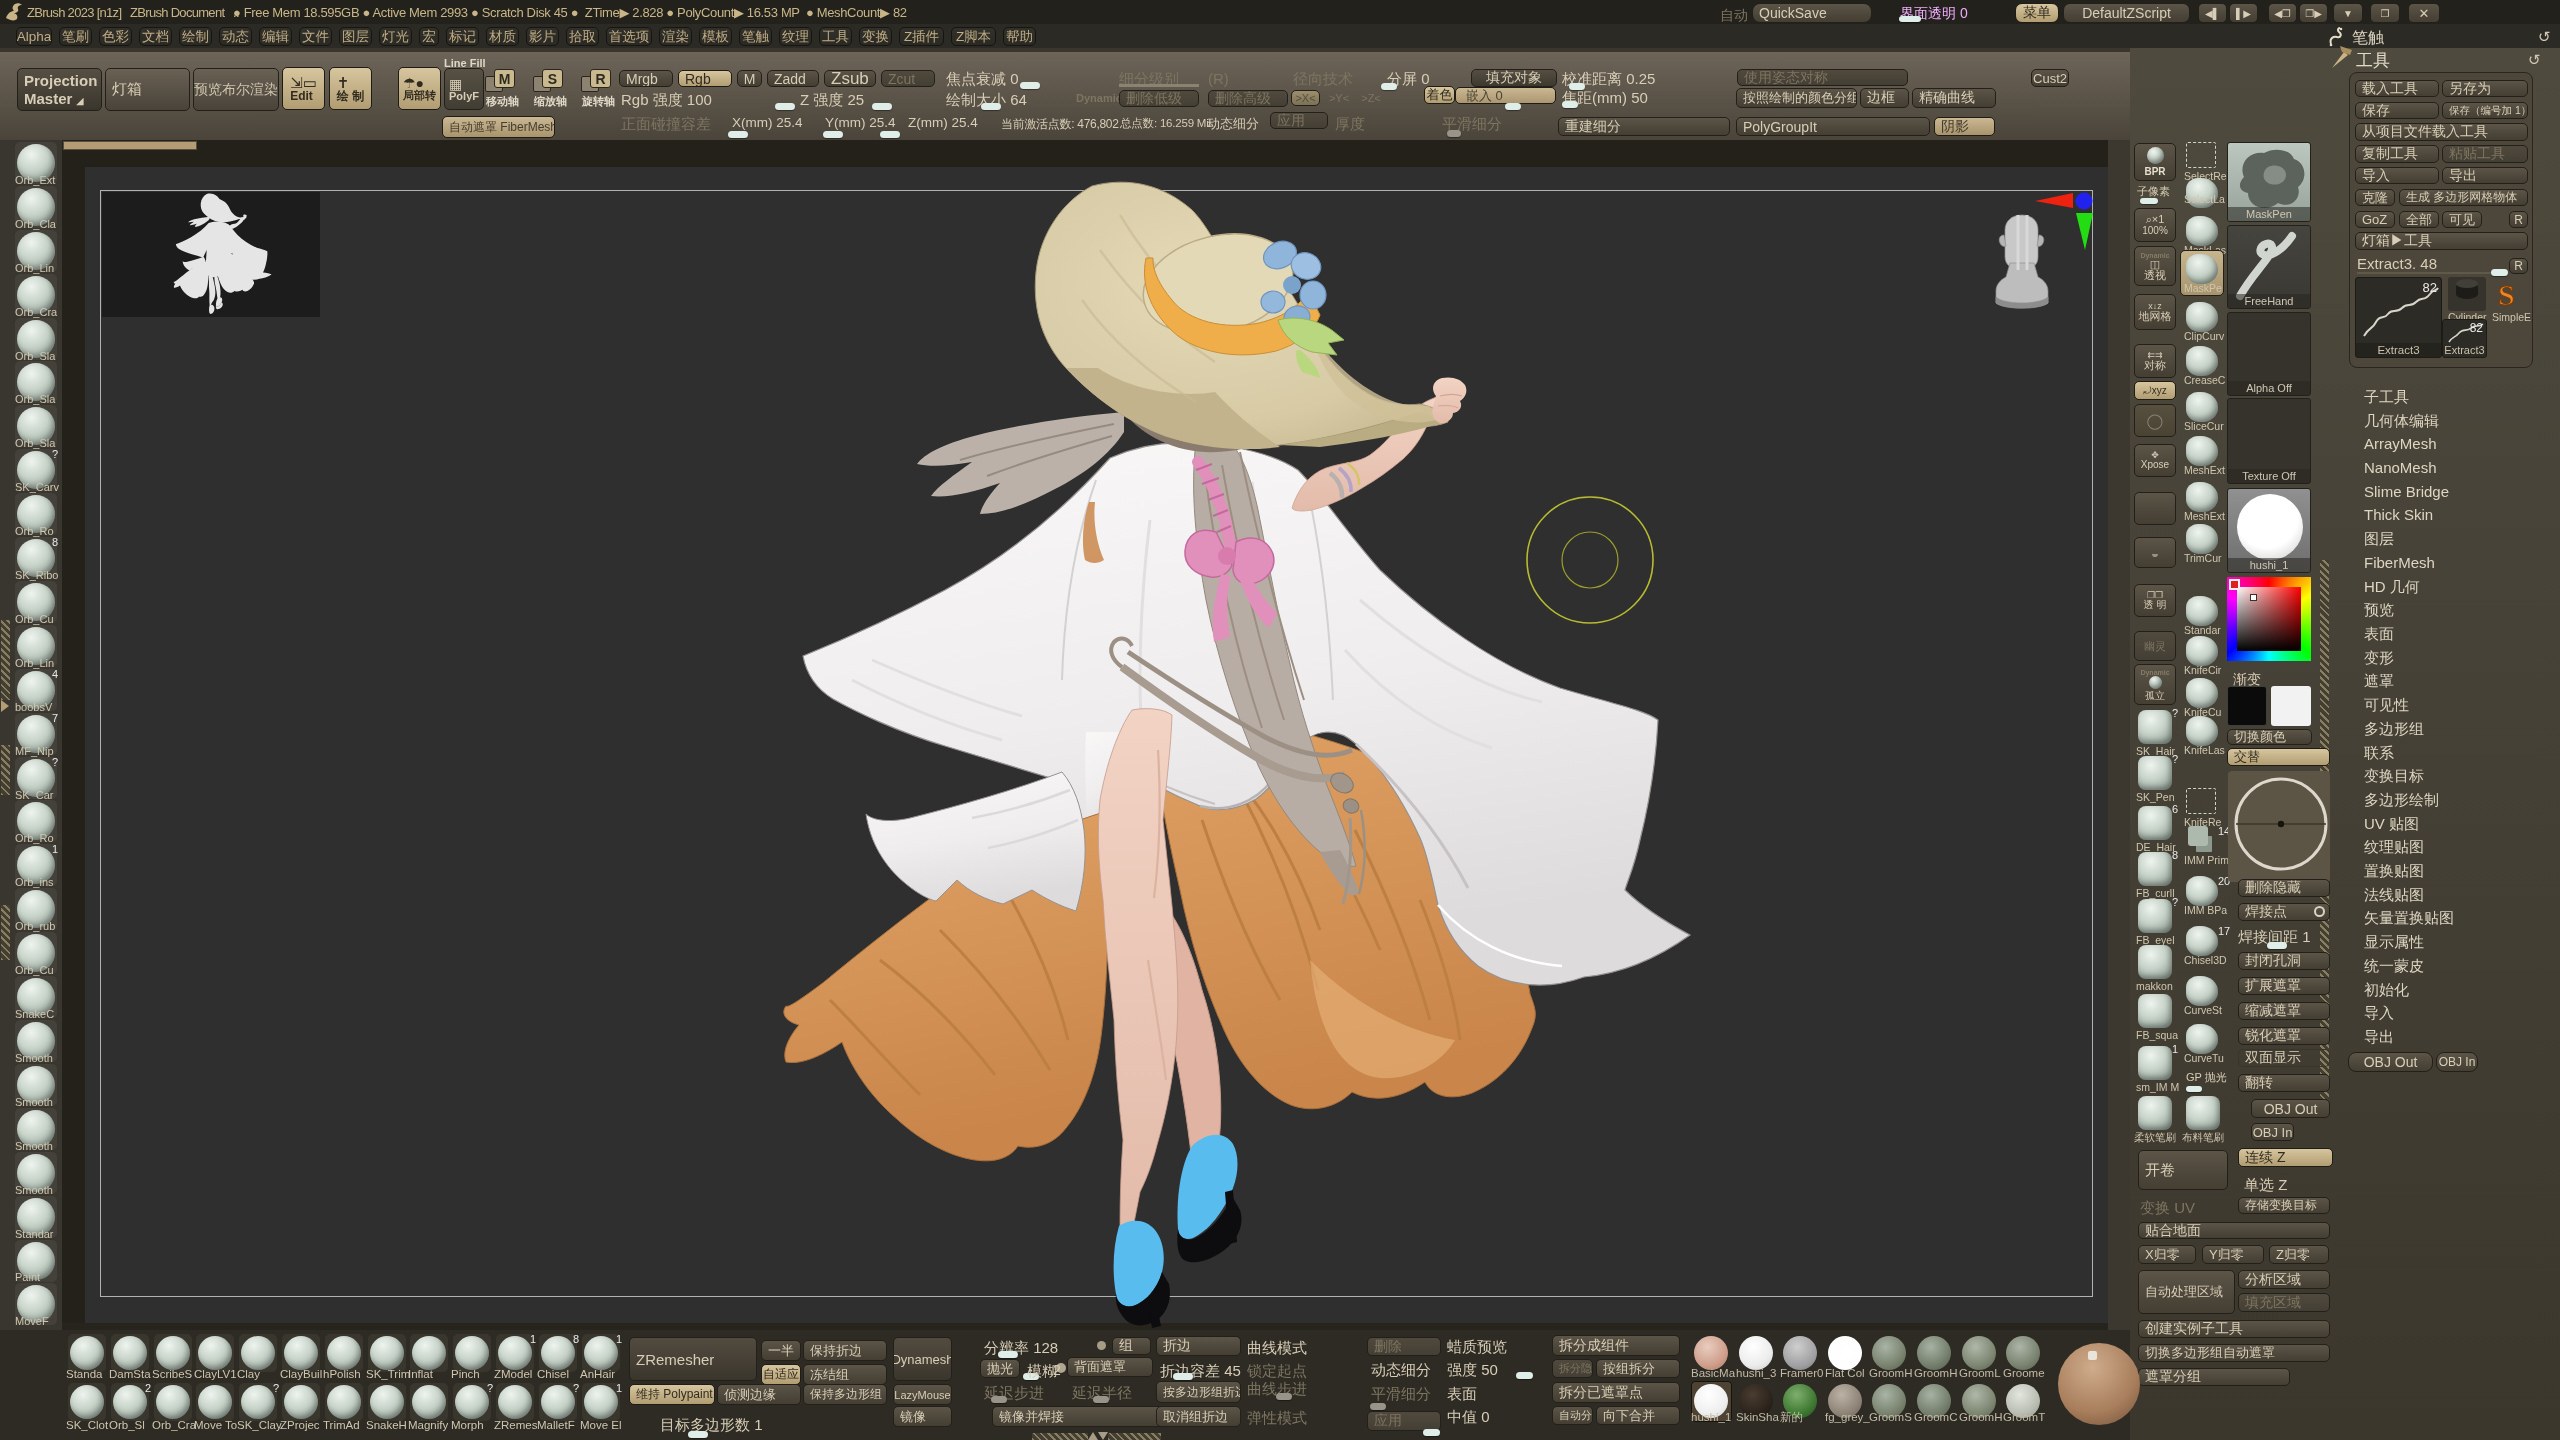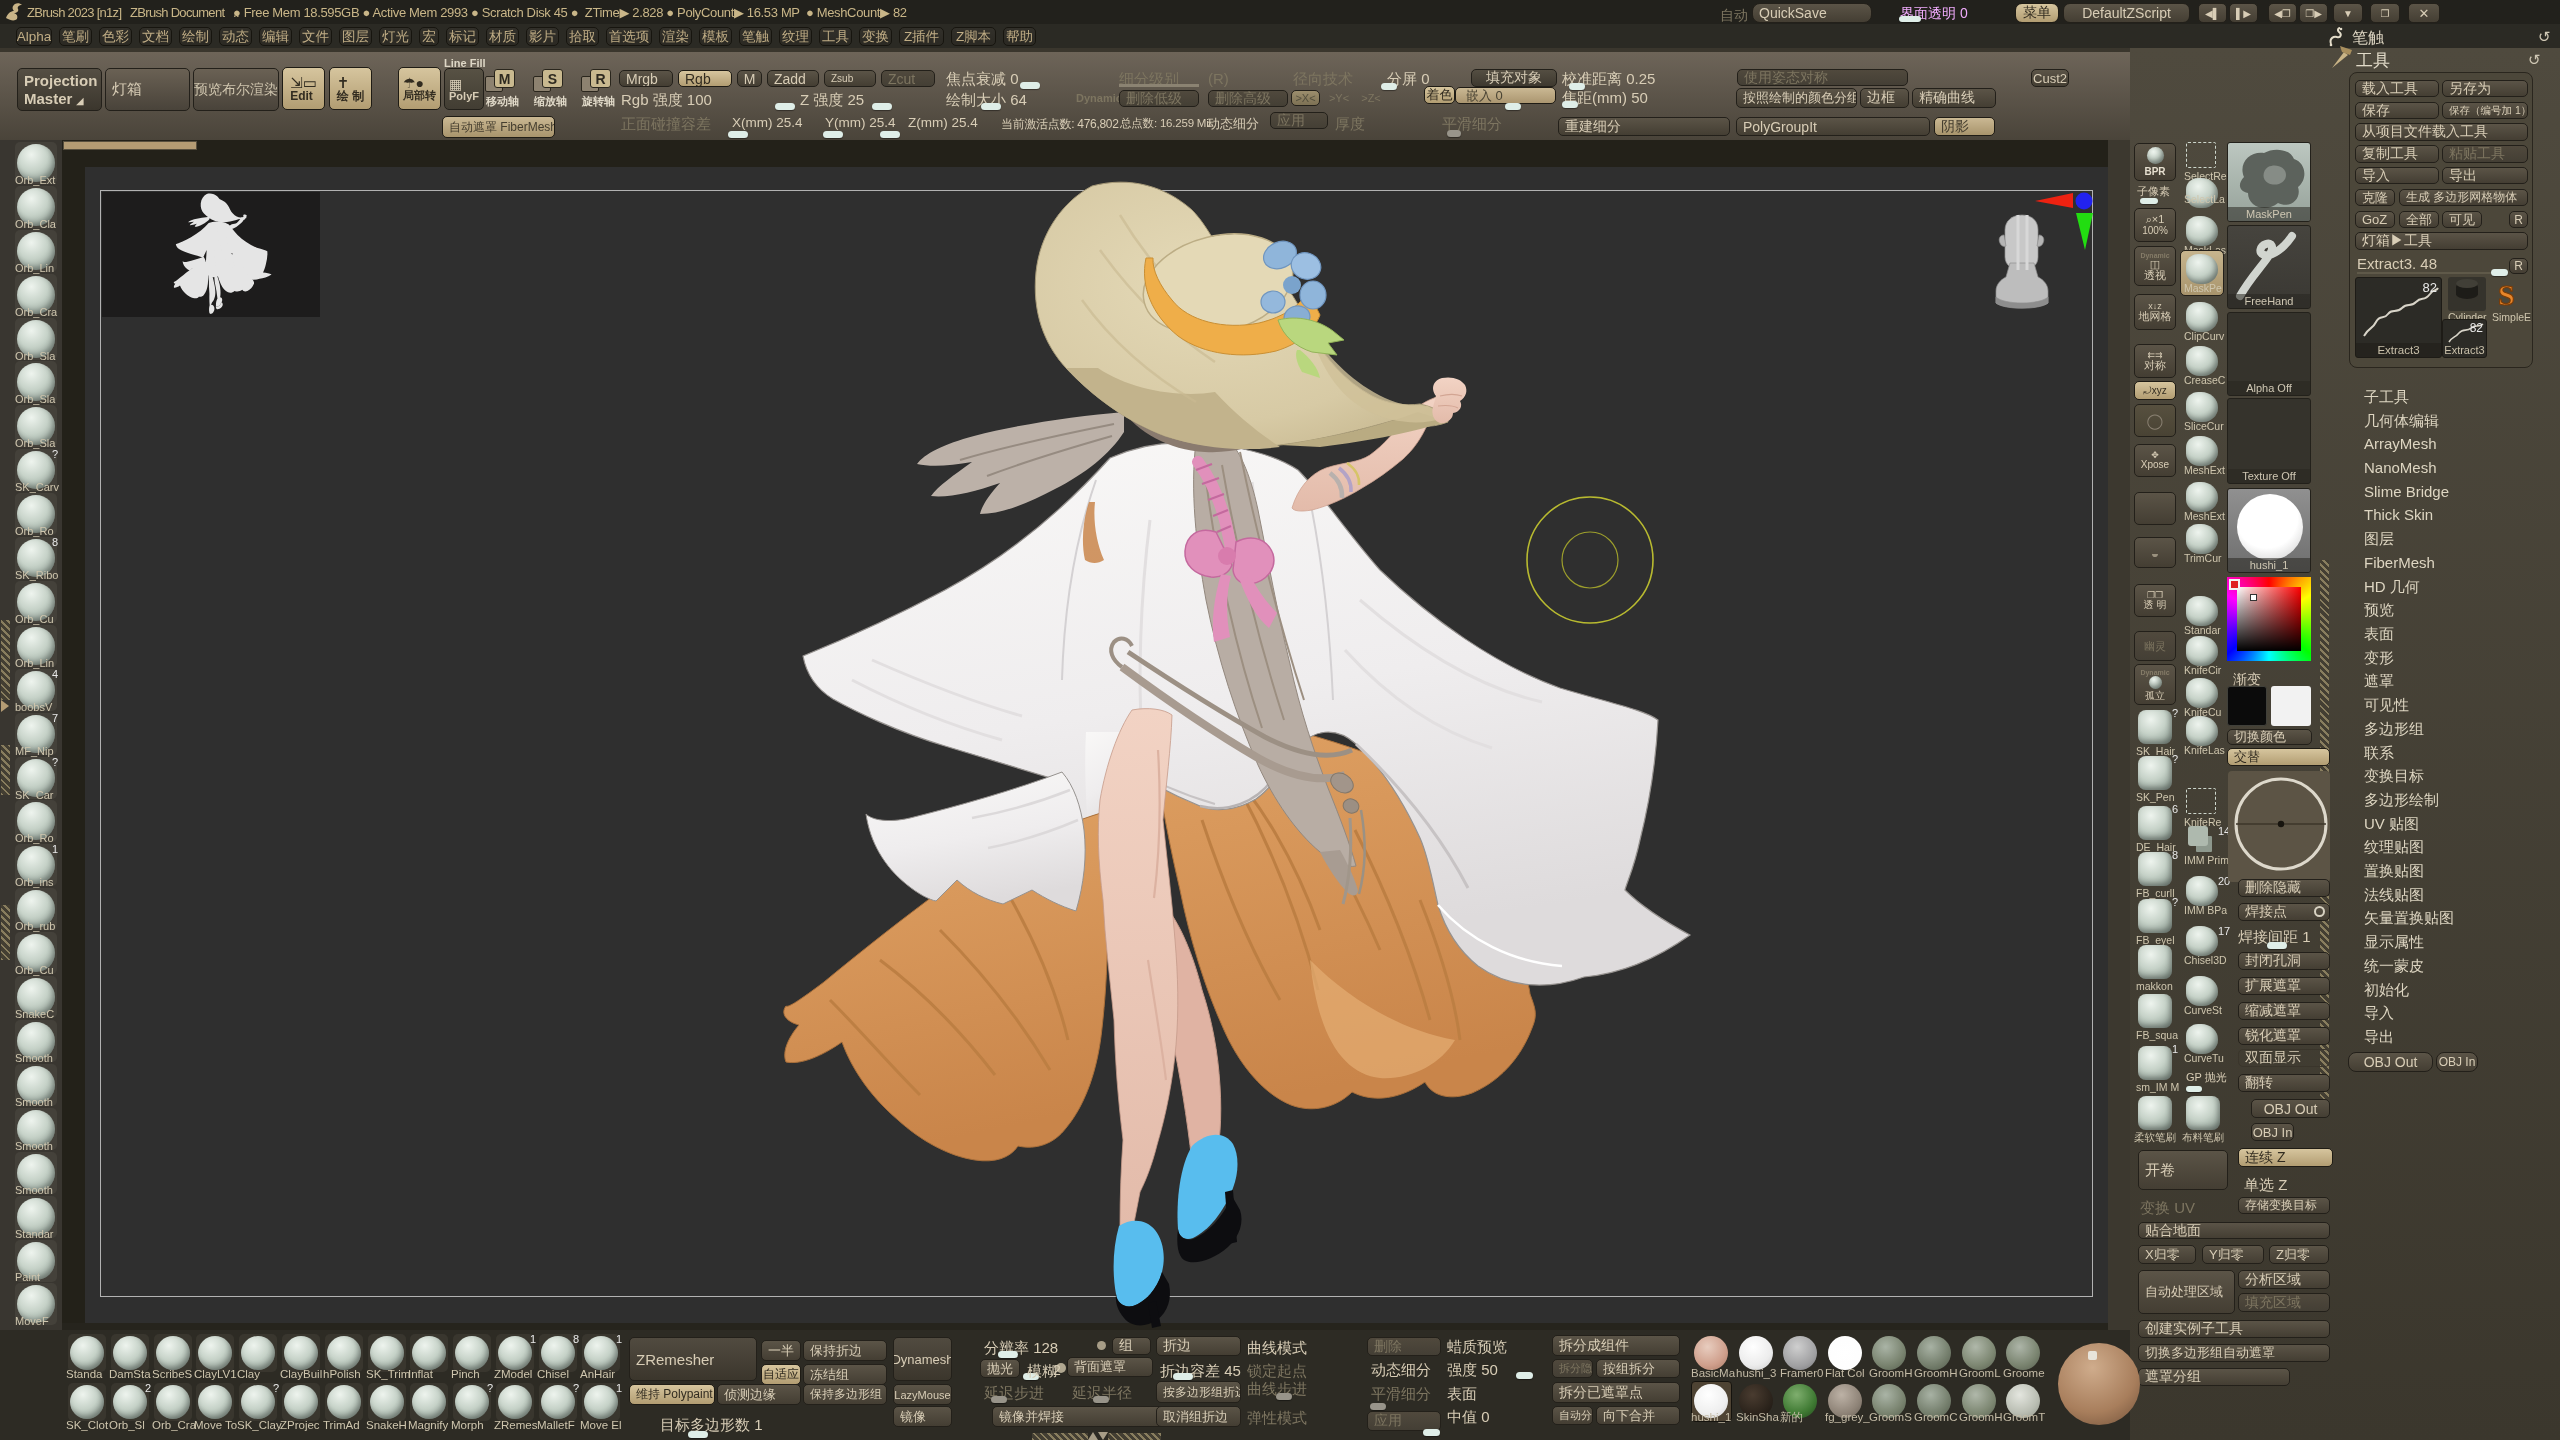--- a/index.html
+++ b/index.html
@@ -117,21 +117,21 @@
 <div class="abs" style="left:533px;top:76px;width:18px;height:16px;background:#8d8270;border:1px solid #2a261d;border-radius:2px;"></div>
 <div class="abs" style="left:542px;top:69px;width:21px;height:19px;background:#c9b98f;border:1px solid #2a261d;border-radius:3px;color:#2e2a20;font-weight:bold;font-size:14px;text-align:center;line-height:18px;">S</div>
 <div class="txt" style="left:534px;top:96px;font-size:11px;font-weight:bold;color:#e0d9c8;">缩放轴</div>
 <div class="abs" style="left:581px;top:76px;width:18px;height:16px;background:#8d8270;border:1px solid #2a261d;border-radius:2px;"></div>
 <div class="abs" style="left:590px;top:69px;width:21px;height:19px;background:#c9b98f;border:1px solid #2a261d;border-radius:3px;color:#2e2a20;font-weight:bold;font-size:14px;text-align:center;line-height:18px;">R</div>
 <div class="txt" style="left:582px;top:96px;font-size:11px;font-weight:bold;color:#e0d9c8;">旋转轴</div>
 <div class="btn lft" style="left:619px;top:70px;width:54px;height:17px;font-size:14px;">Mrgb</div>
 <div class="btn tan lft" style="left:678px;top:70px;width:54px;height:17px;font-size:14px;">Rgb</div>
 <div class="btn " style="left:737px;top:70px;width:25px;height:17px;font-size:14px;">M</div>
 <div class="btn lft" style="left:767px;top:70px;width:52px;height:17px;font-size:14px;">Zadd</div>
-<div class="btn lft" style="left:824px;top:70px;width:52px;height:17px;font-size:10px;text-align:center;">Zsub</div>
+<div class="btn lft" style="left:824px;top:70px;width:52px;height:17px;font-size:17px;text-align:center;">Zsub</div>
 <div class="btn dim lft" style="left:881px;top:70px;width:54px;height:17px;font-size:14px;">Zcut</div>
 <div class="txt" style="left:946px;top:71px;font-size:15px;">焦点衰减 0</div>
 <div class="pill" style="left:1020px;top:82px;"></div>
 <div class="txt" style="left:621px;top:92px;font-size:15px;">Rgb 强度 100</div>
 <div class="pill" style="left:775px;top:103px;"></div>
 <div class="txt" style="left:800px;top:92px;font-size:15px;">Z 强度 25</div>
 <div class="pill" style="left:872px;top:103px;"></div>
 <div class="txt" style="left:946px;top:92px;font-size:15px;">绘制大小 64</div>
 <div class="pill" style="left:981px;top:103px;"></div>
 <div class="dimt" style="left:1076px;top:93px;font-weight:bold;font-size:11px;">Dynamic</div>

